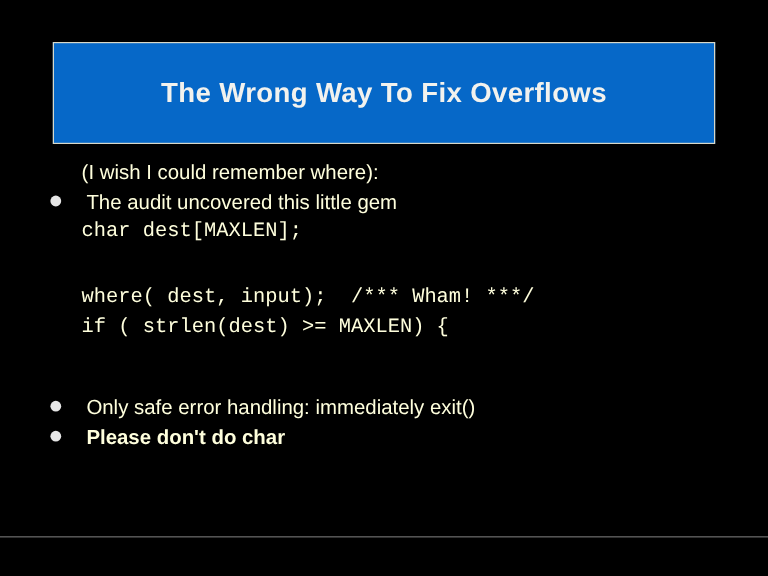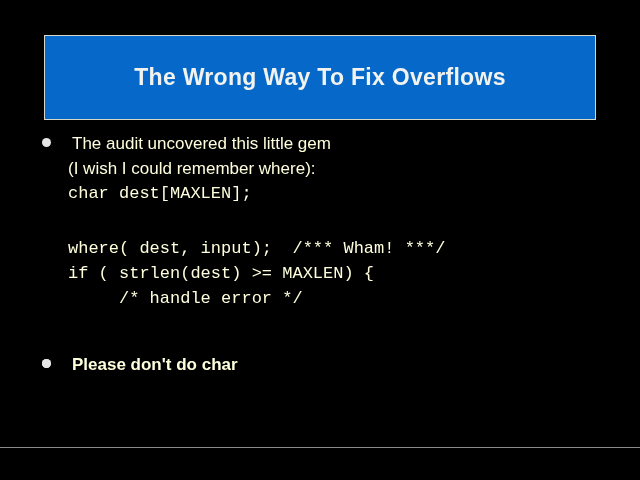--- a/index.html
+++ b/index.html
@@ -111,51 +111,49 @@
 
 <div id="slide">
 
   <div id="title-banner">
     <div id="title-text">The Wrong Way To Fix Overflows</div>
   </div>
 
   <div id="content">
 
     <div class="row">
-      <span class="bullet-dot"></span>
-      <span class="line sans indent-bullet">The audit uncovered this little gem</span>
+      <span class="line sans indent-text">(I wish I could remember where):</span>
     </div>
 
     <div class="row">
-      <span class="line sans indent-text">(I wish I could remember where):</span>
+      <span class="bullet-dot"></span>
+      <span class="line sans indent-bullet">The audit uncovered this little gem</span>
     </div>
 
     <div class="row">
       <span class="line mono indent-text">char dest[MAXLEN];</span>
     </div>
 
     <div class="gap-big"></div>
 
     <div class="row">
       <span class="line mono indent-text">where( dest, input);  /*** Wham! ***/</span>
     </div>
 
     <div class="row">
       <span class="line mono indent-text">if ( strlen(dest) &gt;= MAXLEN) {</span>
     </div>
 
-    <div class="row">
-      <span class="line mono indent-text">     /* handle error */</span>
-    </div>
 
     <div class="gap-big"></div>
     <div class="gap-small"></div>
 
     <div class="row">
       <span class="bullet-dot"></span>
+      <span class="line sans indent-bullet">Only safe error handling: immediately exit()</span>
     </div>
 
     <div class="row">
       <span class="bullet-dot"></span>
       <span class="line sans bold indent-bullet">Please don't do char</span>
     </div>
 
   </div>
 
   <div id="footer-rule"></div>

